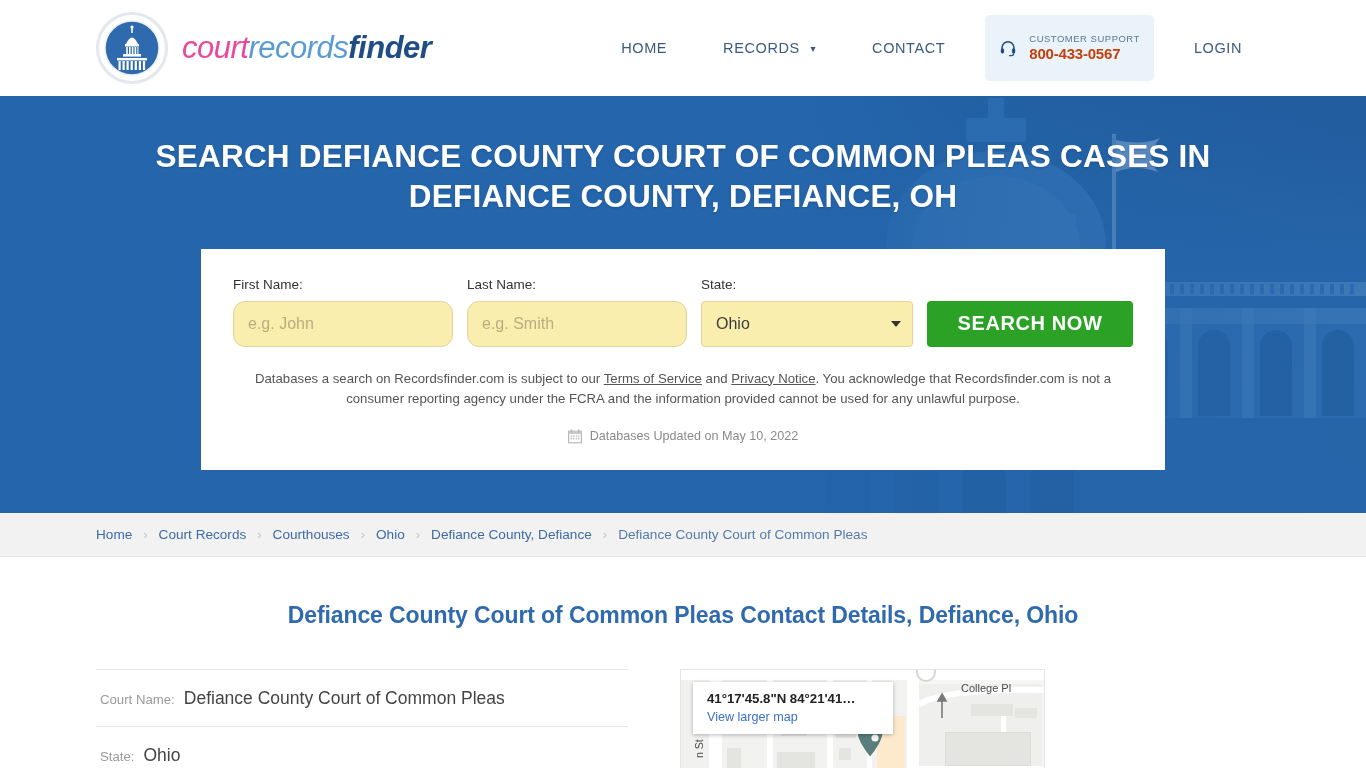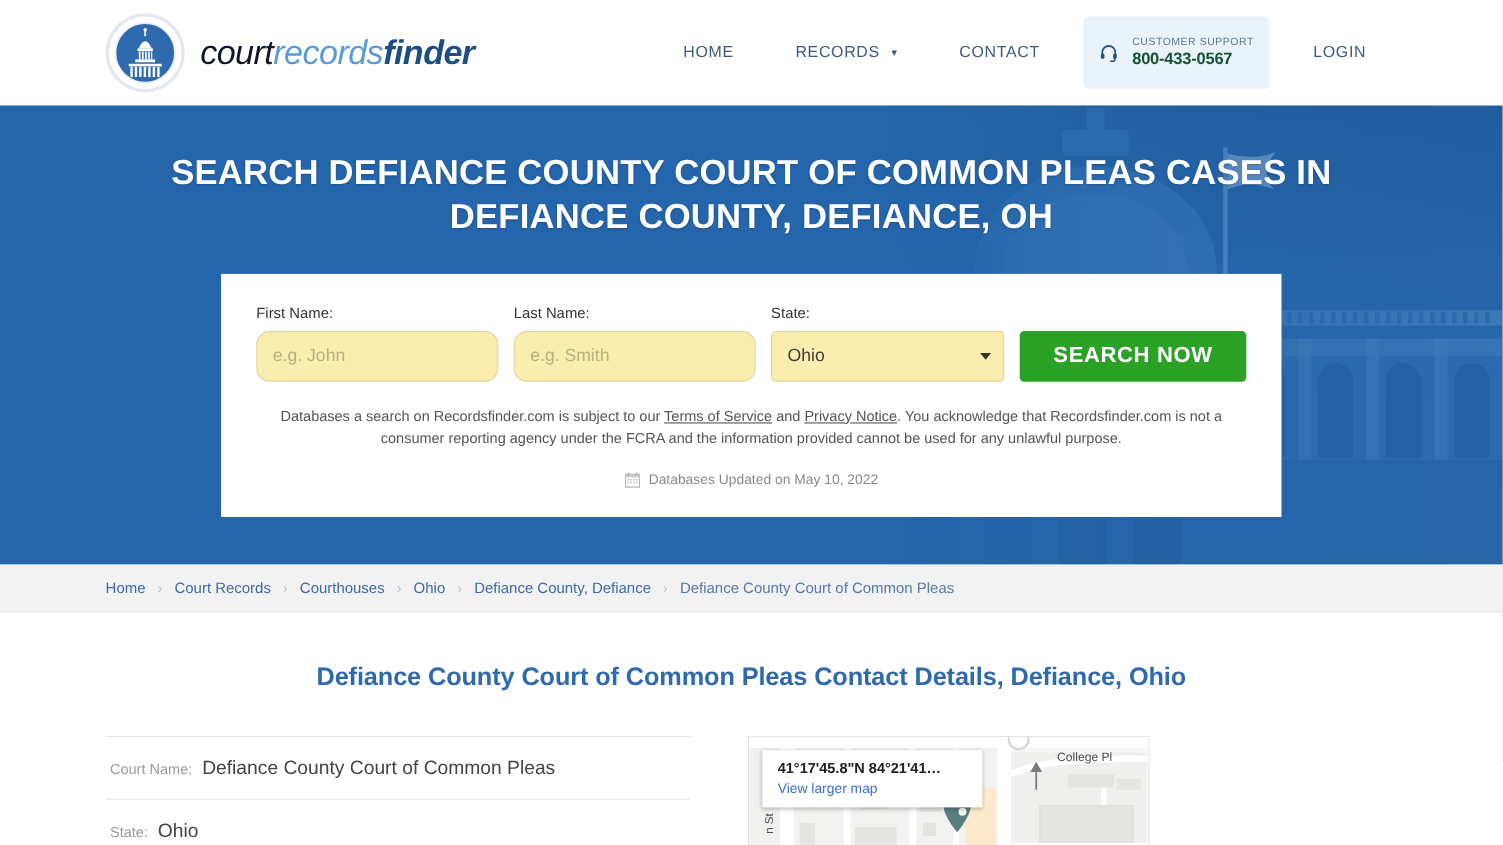--- a/index.html
+++ b/index.html
@@ -32,21 +32,21 @@
     display: flex; align-items: center; justify-content: center;
     flex: 0 0 auto;
   }
   .logo-seal svg { display: block; }
   .brand-wordmark {
     font-size: 31px;
     font-style: italic;
     letter-spacing: -0.5px;
     white-space: nowrap;
   }
-  .wm-court { color: #0f172a; font-weight: 400; }
+  .wm-court { color: #ec4899; font-weight: 400; }
   .wm-records { color: #5b9bd5; font-weight: 400; }
   .wm-finder { color: #1f4e84; font-weight: 700; }
 
   .main-nav {
     margin-left: auto;
     display: flex;
     align-items: center;
     gap: 0;
   }
   .nav-link {
@@ -79,21 +79,21 @@
   .support-text { line-height: 1.15; }
   .support-label {
     font-size: 9.5px;
     color: #5a7896;
     letter-spacing: 0.5px;
     display: block;
   }
   .support-phone {
     font-size: 15px;
     font-weight: 700;
-    color: #14532d;
+    color: #c2410c;
     display: block;
     letter-spacing: -0.2px;
   }
 
   
   .hero {
     position: relative;
     height: 417px;
     background: #2465ab;
     overflow: hidden;

